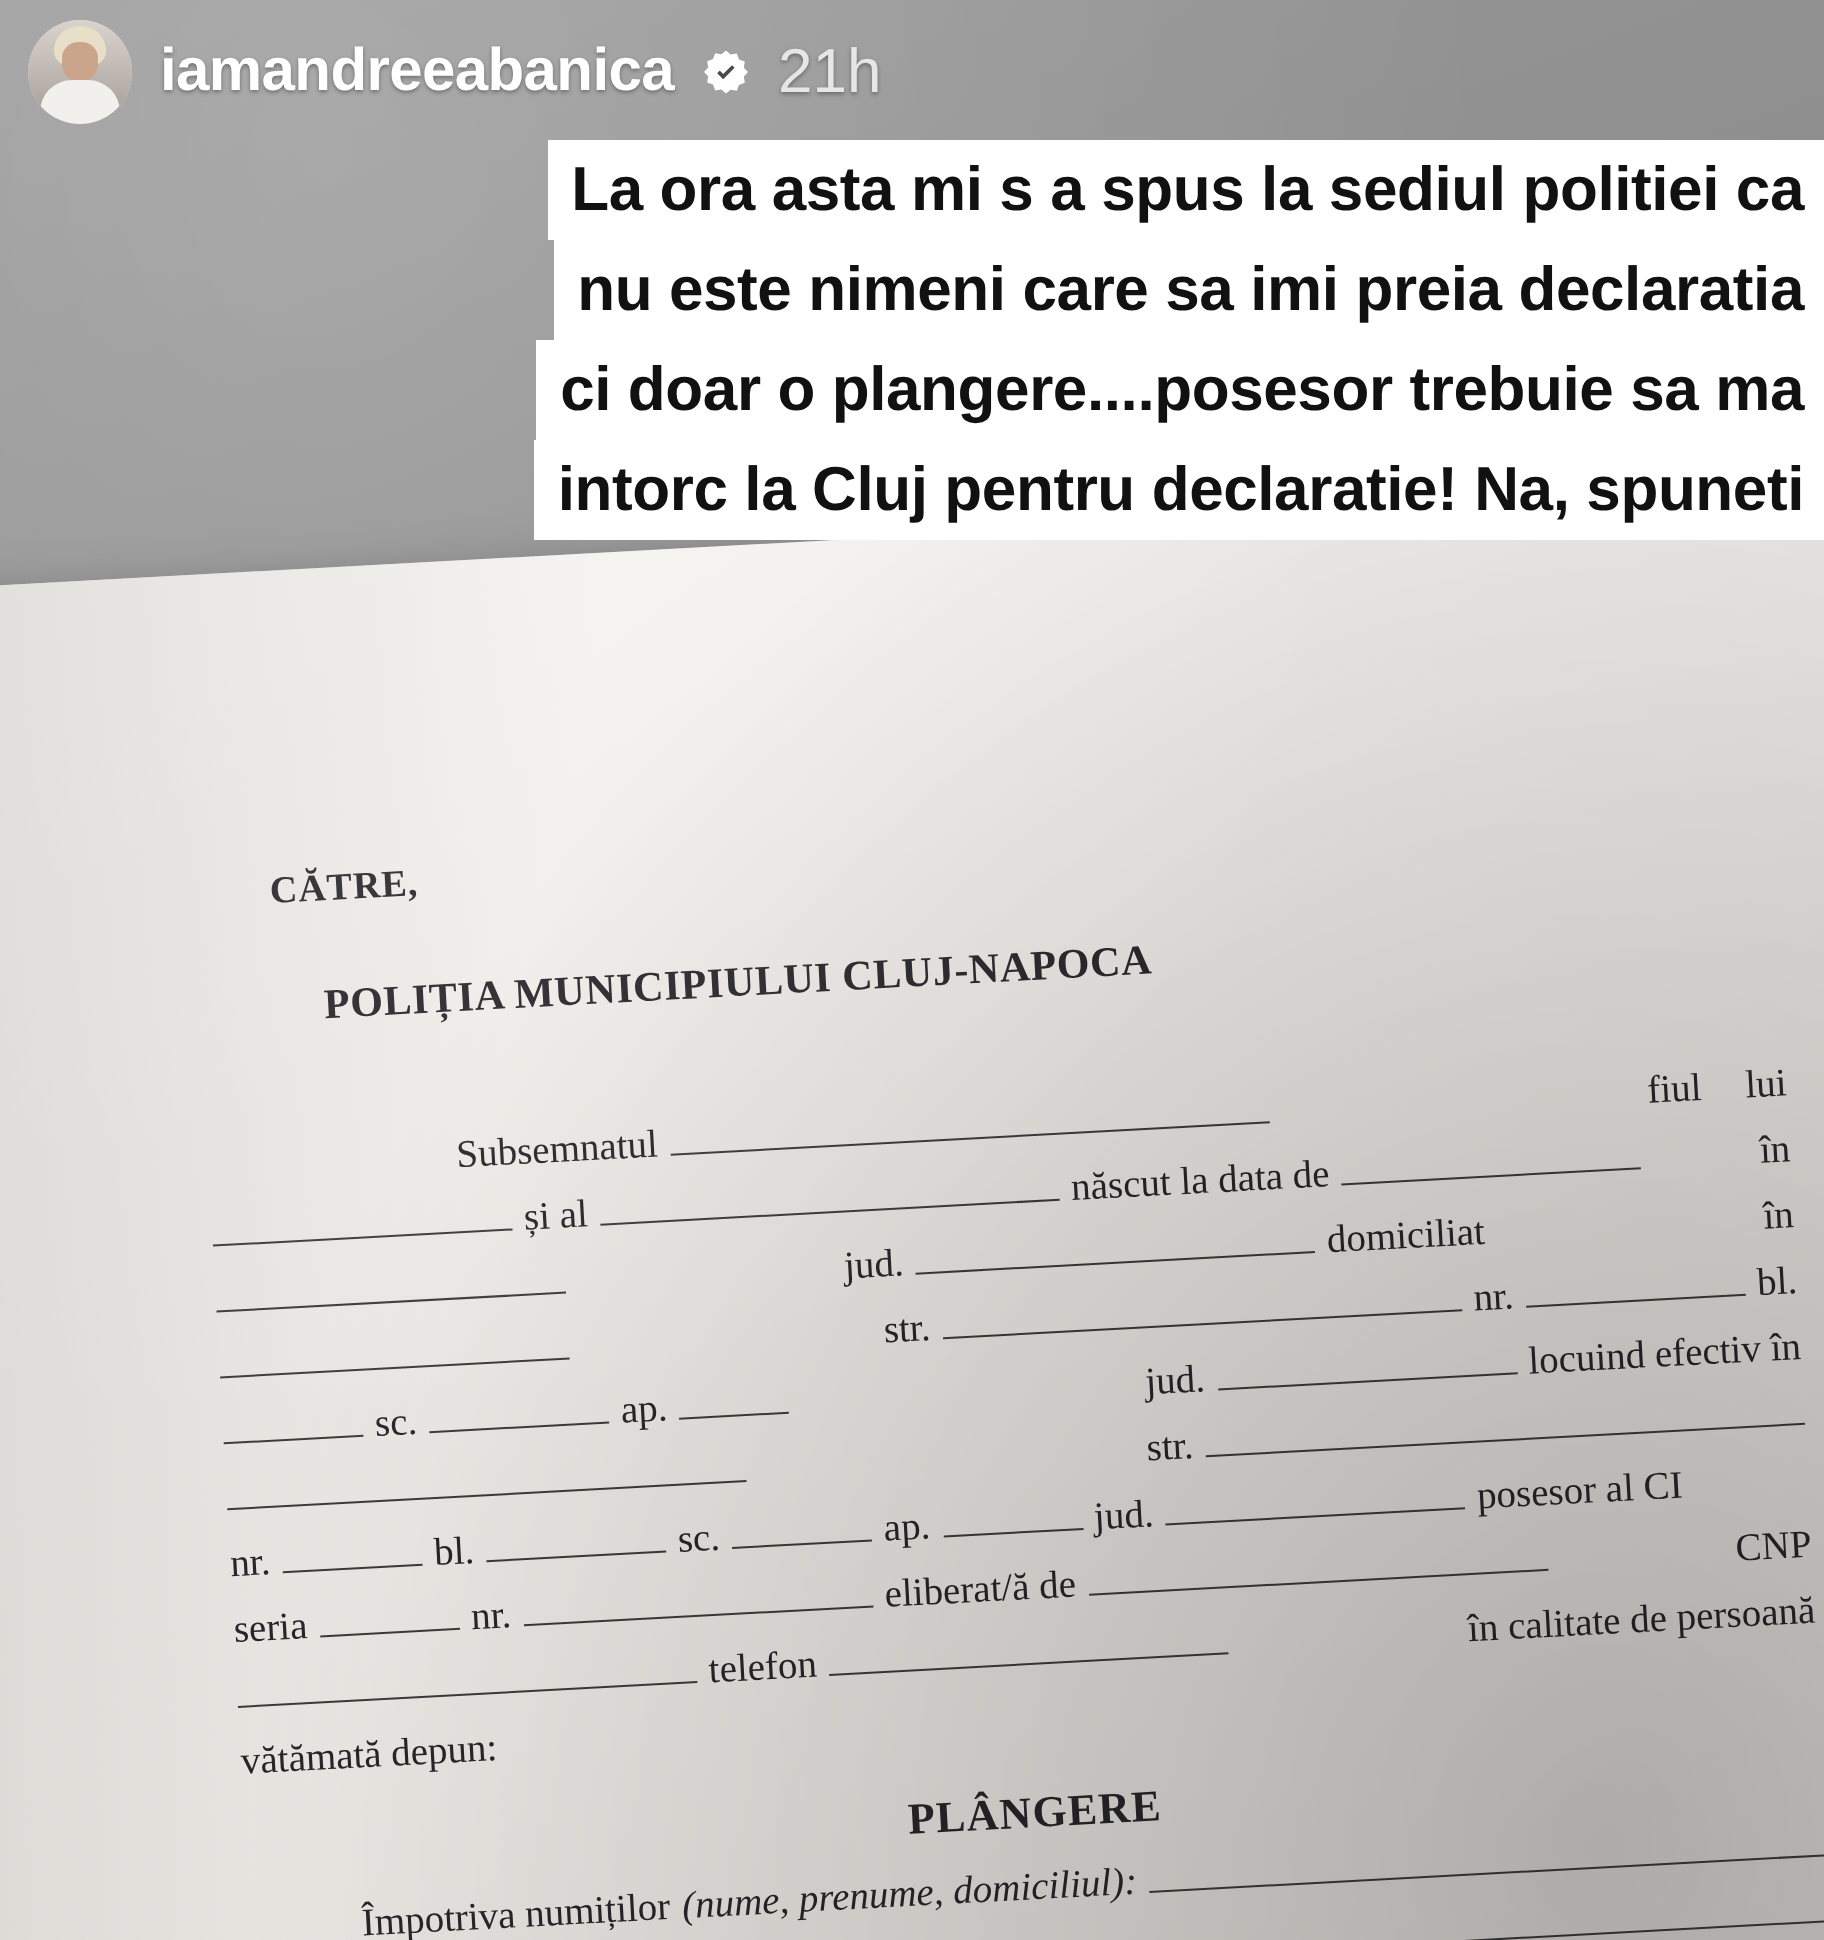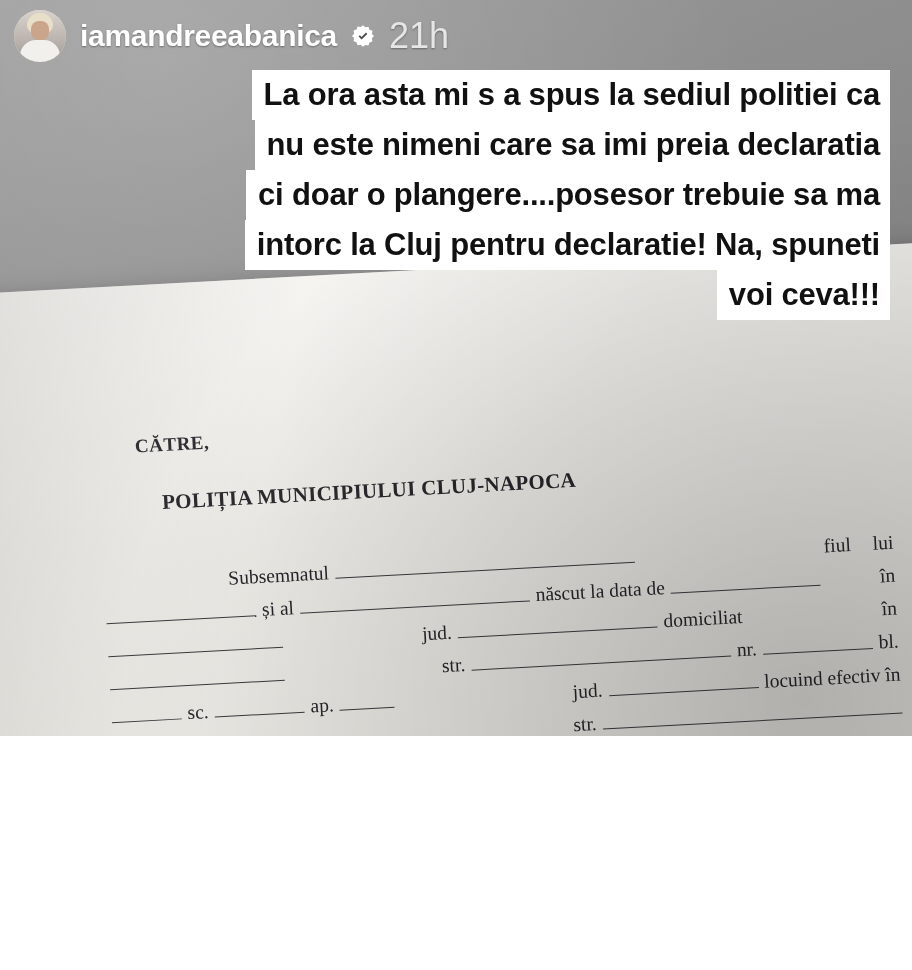--- a/index.html
+++ b/index.html
@@ -9,21 +9,21 @@
   }
   body {
     width: 912px;
     height: 970px;
     font-family: "Liberation Sans", sans-serif;
     overflow: hidden;
   }
   .screen {
     position: relative;
     width: 912px;
-    height: 736px;
+    height: 970px;
     overflow: hidden;
     background: #0f766e;
   }
 
   
   .photo {
     position: absolute;
     inset: 0;
     background:
       linear-gradient(160deg, #9a9a9a 0%, #8c8c8c 38%, #848484 70%, #7d7d7d 100%);
@@ -166,36 +166,35 @@
     color: #ffffff;
     letter-spacing: -0.3px;
     text-shadow: 0 1px 2px rgba(0,0,0,.35);
   }
   .verified {
     width: 24px; height: 24px;
     flex: 0 0 auto;
     display: inline-block;
   }
   .ig-time {
-    font-size: 36px;
+    font-size: 31px;
     color: #e6e6e6;
     text-shadow: 0 1px 2px rgba(0,0,0,.35);
   }
 
   
   .caption {
     position: absolute;
     left: 0;
     top: 70px;
     width: 912px;
     z-index: 6;
     display: flex;
     flex-direction: column;
     align-items: flex-end;
-    padding-right: 22px;
     box-sizing: border-box;
   }
   .cap-line {
     background: #ffffff;
     color: #111111;
     font-weight: bold;
     font-size: 31px;
     line-height: 46px;
     padding: 2px 10px 2px 12px;
     white-space: nowrap;
@@ -345,16 +344,15 @@
       </svg>
     </span>
     <span class="ig-time">21h</span>
   </div>
 
   <div class="caption">
     <div class="cap-line">La ora asta  mi s a spus la sediul politiei ca</div>
     <div class="cap-line">nu este nimeni care sa imi preia declaratia</div>
     <div class="cap-line">ci doar o plangere....posesor trebuie sa ma</div>
     <div class="cap-line">intorc la Cluj pentru declaratie! Na, spuneti</div>
-    <div class="cap-line">voi ceva!!!</div>
   </div>
 
 </div>
 
 </body></html>

